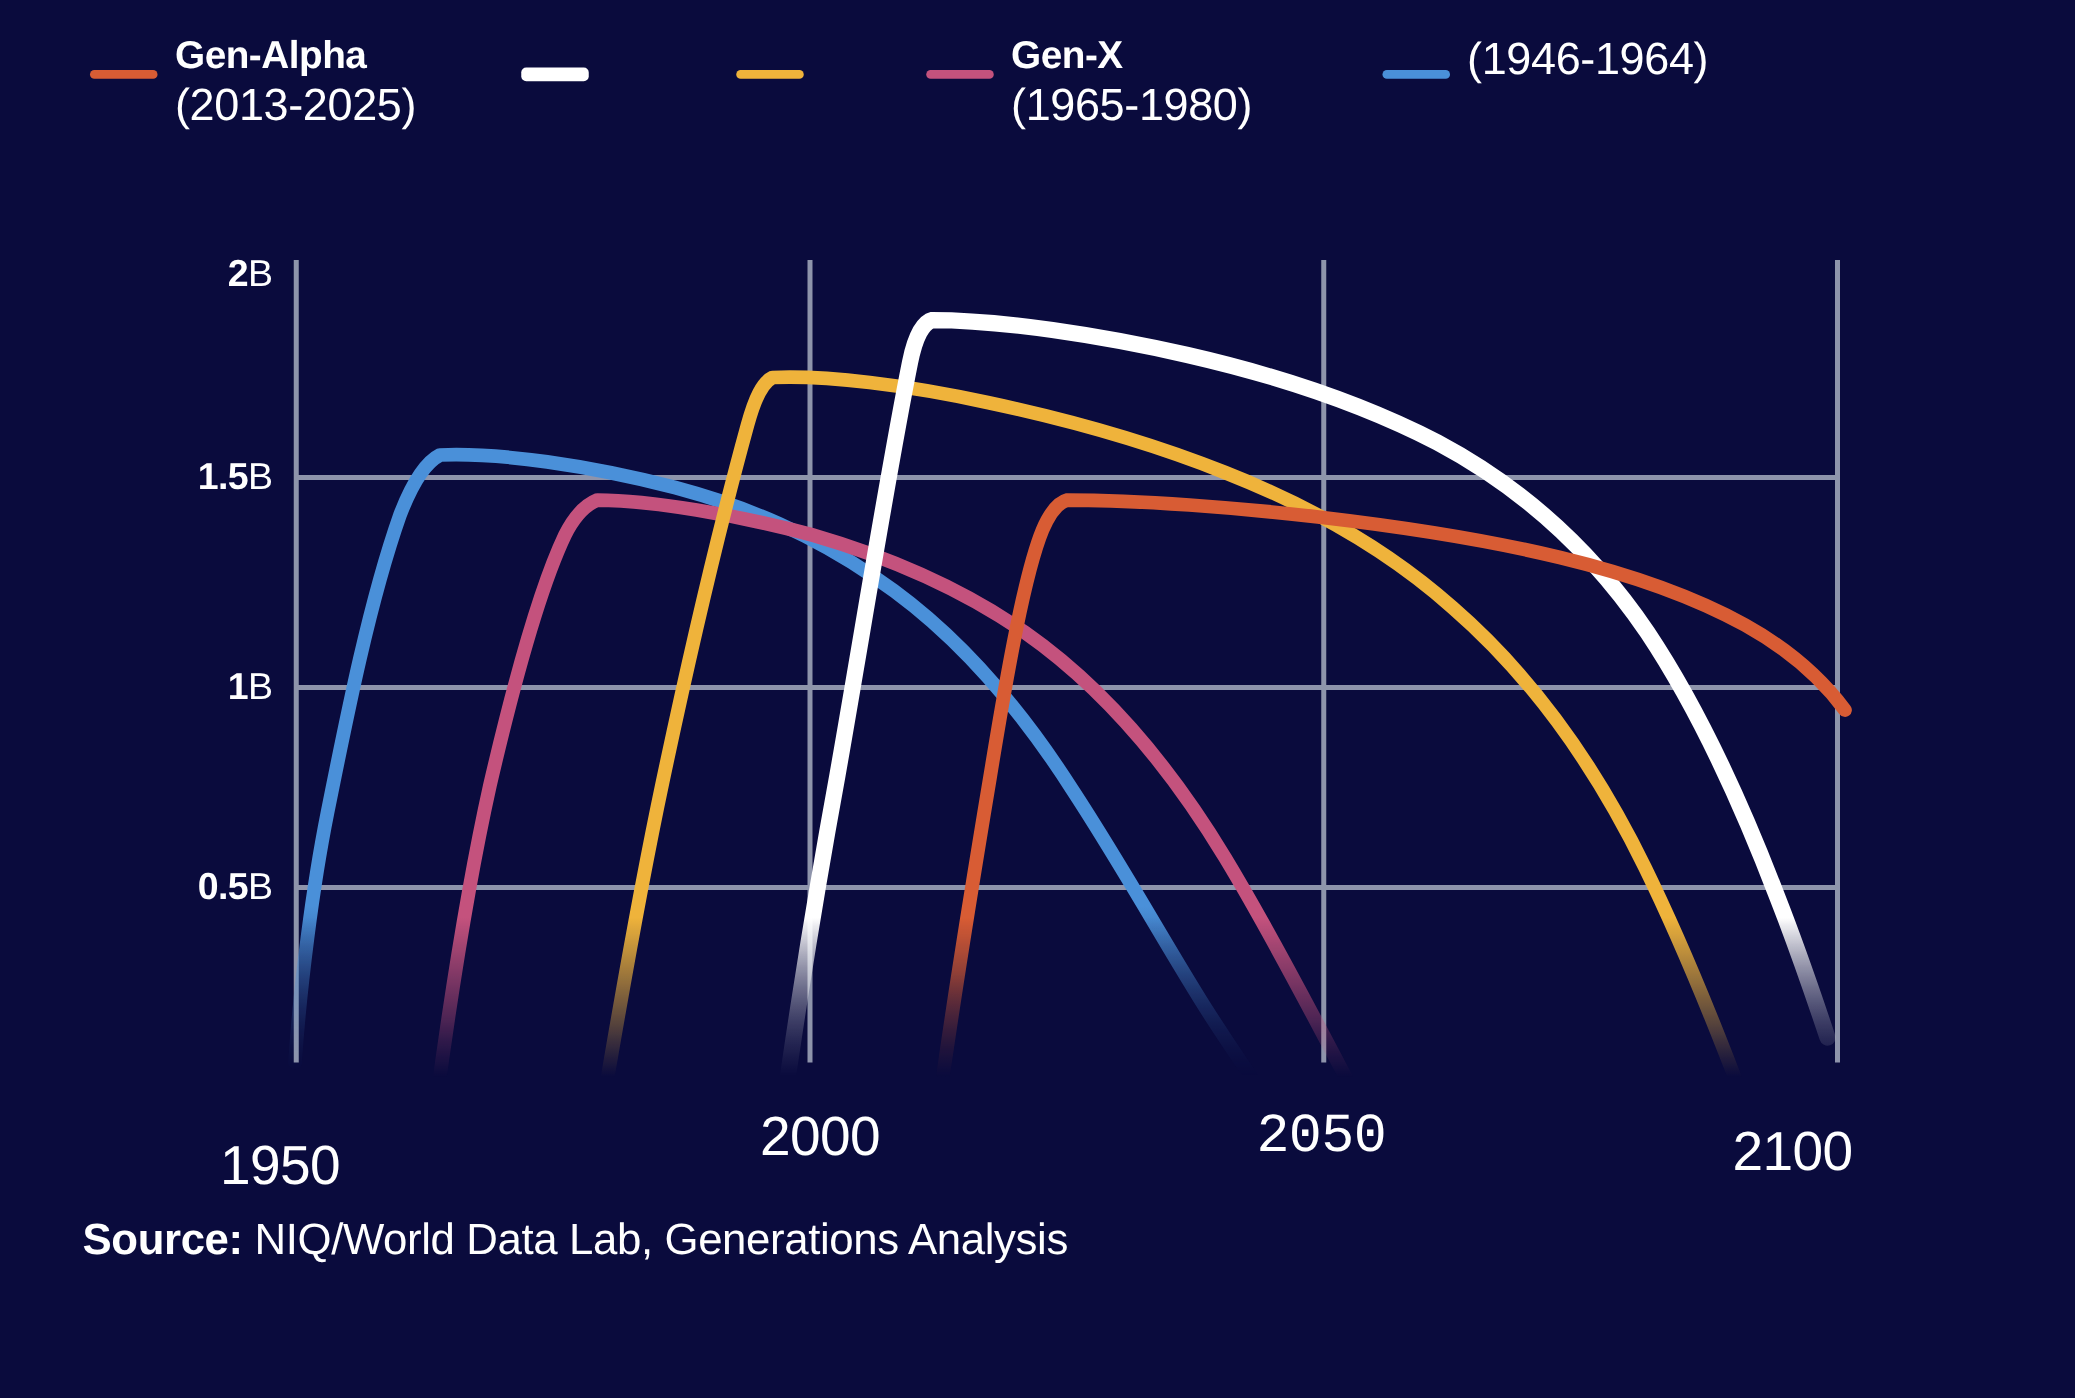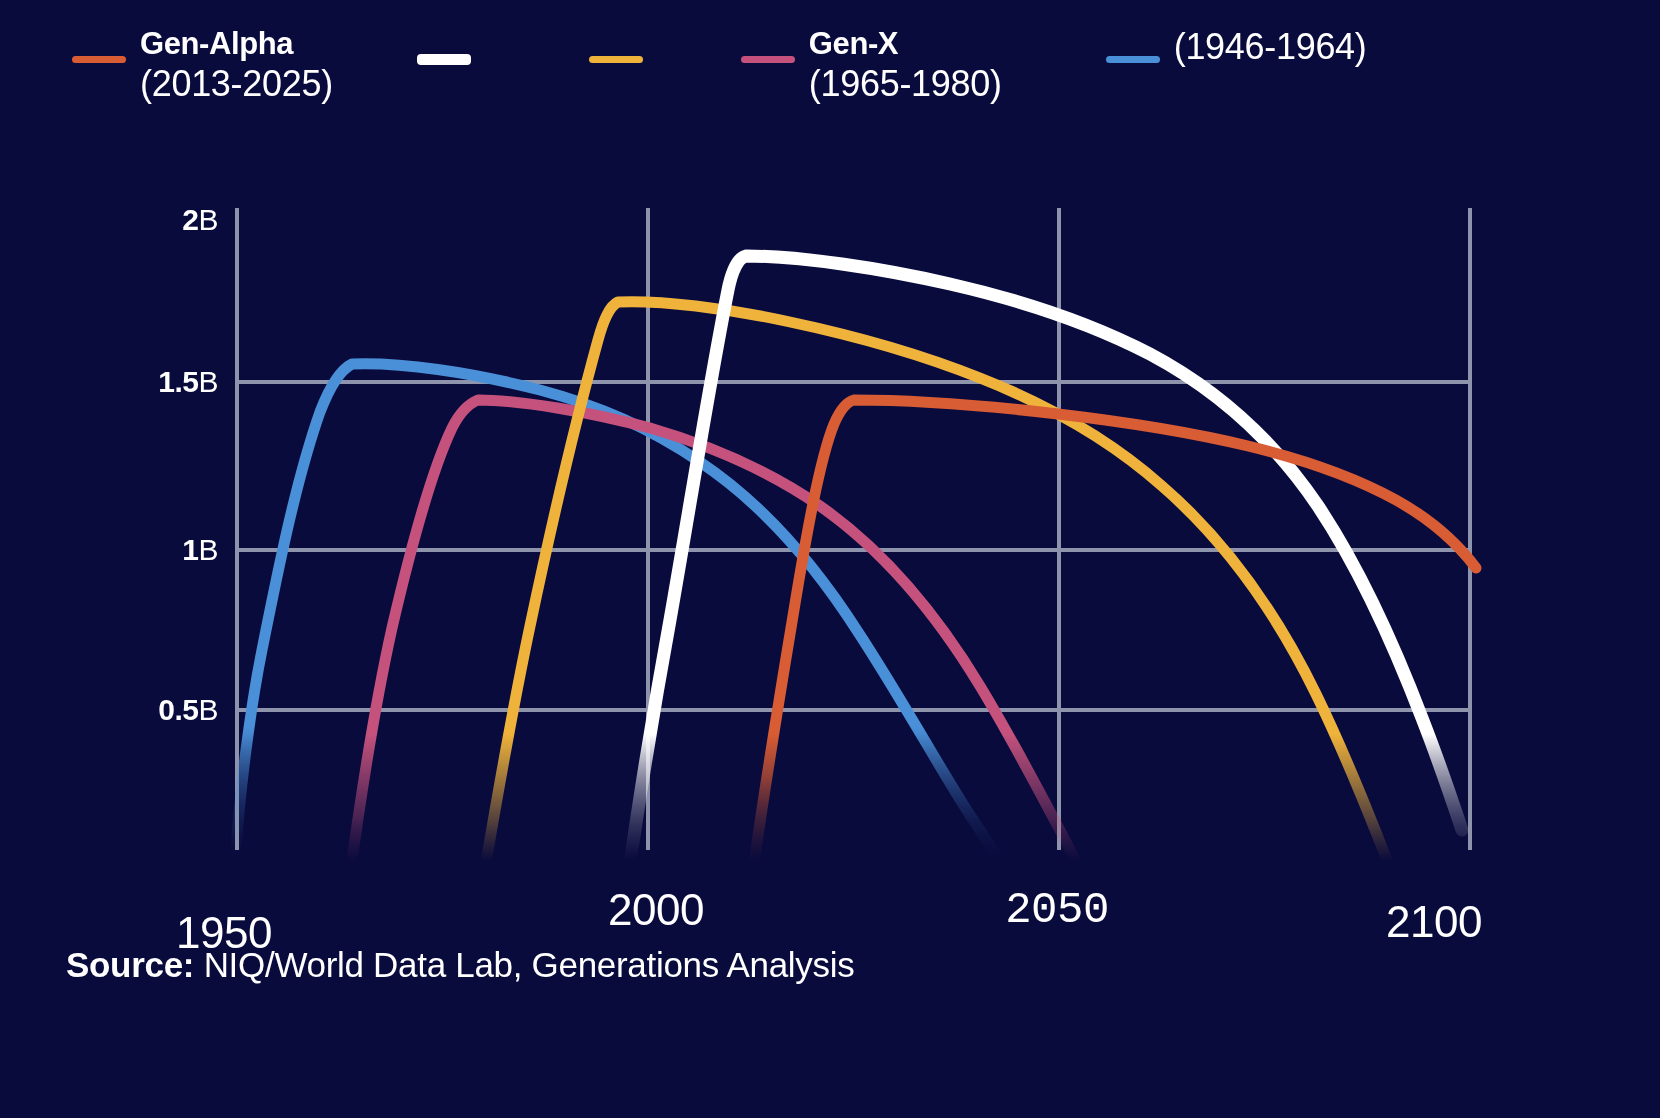--- a/index.html
+++ b/index.html
@@ -105,21 +105,21 @@
     font-weight: normal;
     letter-spacing: -0.5px;
     transform: translateX(-50%);
     white-space: nowrap;
   }
 
   
   #source {
     position: absolute;
     left: 66px;
-    top: 945px;
+    top: 972px;
     font-size: 35px;
     letter-spacing: -0.3px;
     white-space: nowrap;
   }
   #source .src-bold { font-weight: bold; }
   #source .src-text { font-weight: normal; }
 </style>
 </head>
 <body>
 

